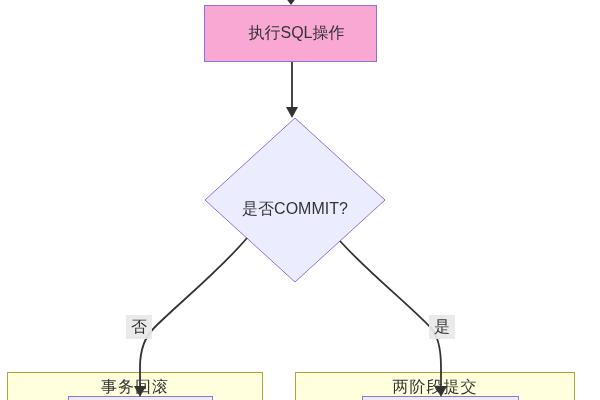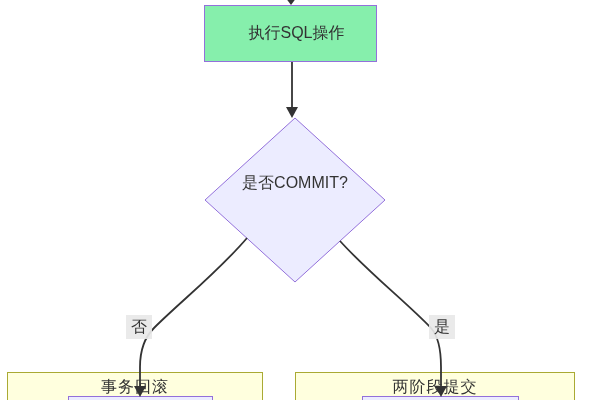--- a/index.html
+++ b/index.html
@@ -6,21 +6,21 @@
   .canvas{
     position:relative;width:600px;height:400px;overflow:hidden;background:#ffffff;
     font-family:"Liberation Sans","DejaVu Sans",sans-serif;color:#333333;
   }
   .layer-nodes{position:absolute;inset:0;z-index:1;}
   .edge-layer{position:absolute;inset:0;z-index:2;}
   .layer-labels{position:absolute;inset:0;z-index:3;pointer-events:none;}
 
   .node-rect{
     position:absolute;box-sizing:border-box;
-    background:#86efac;border:1px solid #9370DB;
+    background:#f9a8d4;border:1px solid #9370DB;
     display:flex;align-items:center;justify-content:center;
     font-size:16px;color:#333333;padding-left:12px;
   }
   .node-execute{left:204px;top:5px;width:173px;height:57px;}
 
   .subgraph{
     position:absolute;box-sizing:border-box;
     background:#FFFFDE;border:1px solid #AAAA33;
     text-align:center;font-size:16px;color:#333333;
   }
@@ -29,21 +29,21 @@
   .subgraph-2pc{left:295px;top:372px;width:280px;height:60px;}
 
   .inner-node{
     position:absolute;box-sizing:border-box;
     background:#ECECFF;border:1.5px solid #9370DB;
   }
   .inner-rollback{left:68px;top:396px;width:145px;height:24px;}
   .inner-2pc{left:362px;top:396px;width:157px;height:24px;}
 
   .diamond-label{
-    position:absolute;left:205px;top:101px;width:180px;height:164px;
+    position:absolute;left:205px;top:127px;width:180px;height:164px;
     display:flex;align-items:center;justify-content:center;
     font-size:16px;color:#333333;
   }
   .edge-label{
     position:absolute;width:26px;height:24px;
     background:rgba(232,232,232,0.92);
     display:flex;align-items:center;justify-content:center;
     font-size:16px;color:#333333;
   }
   .edge-label-no{left:126px;top:315px;}

